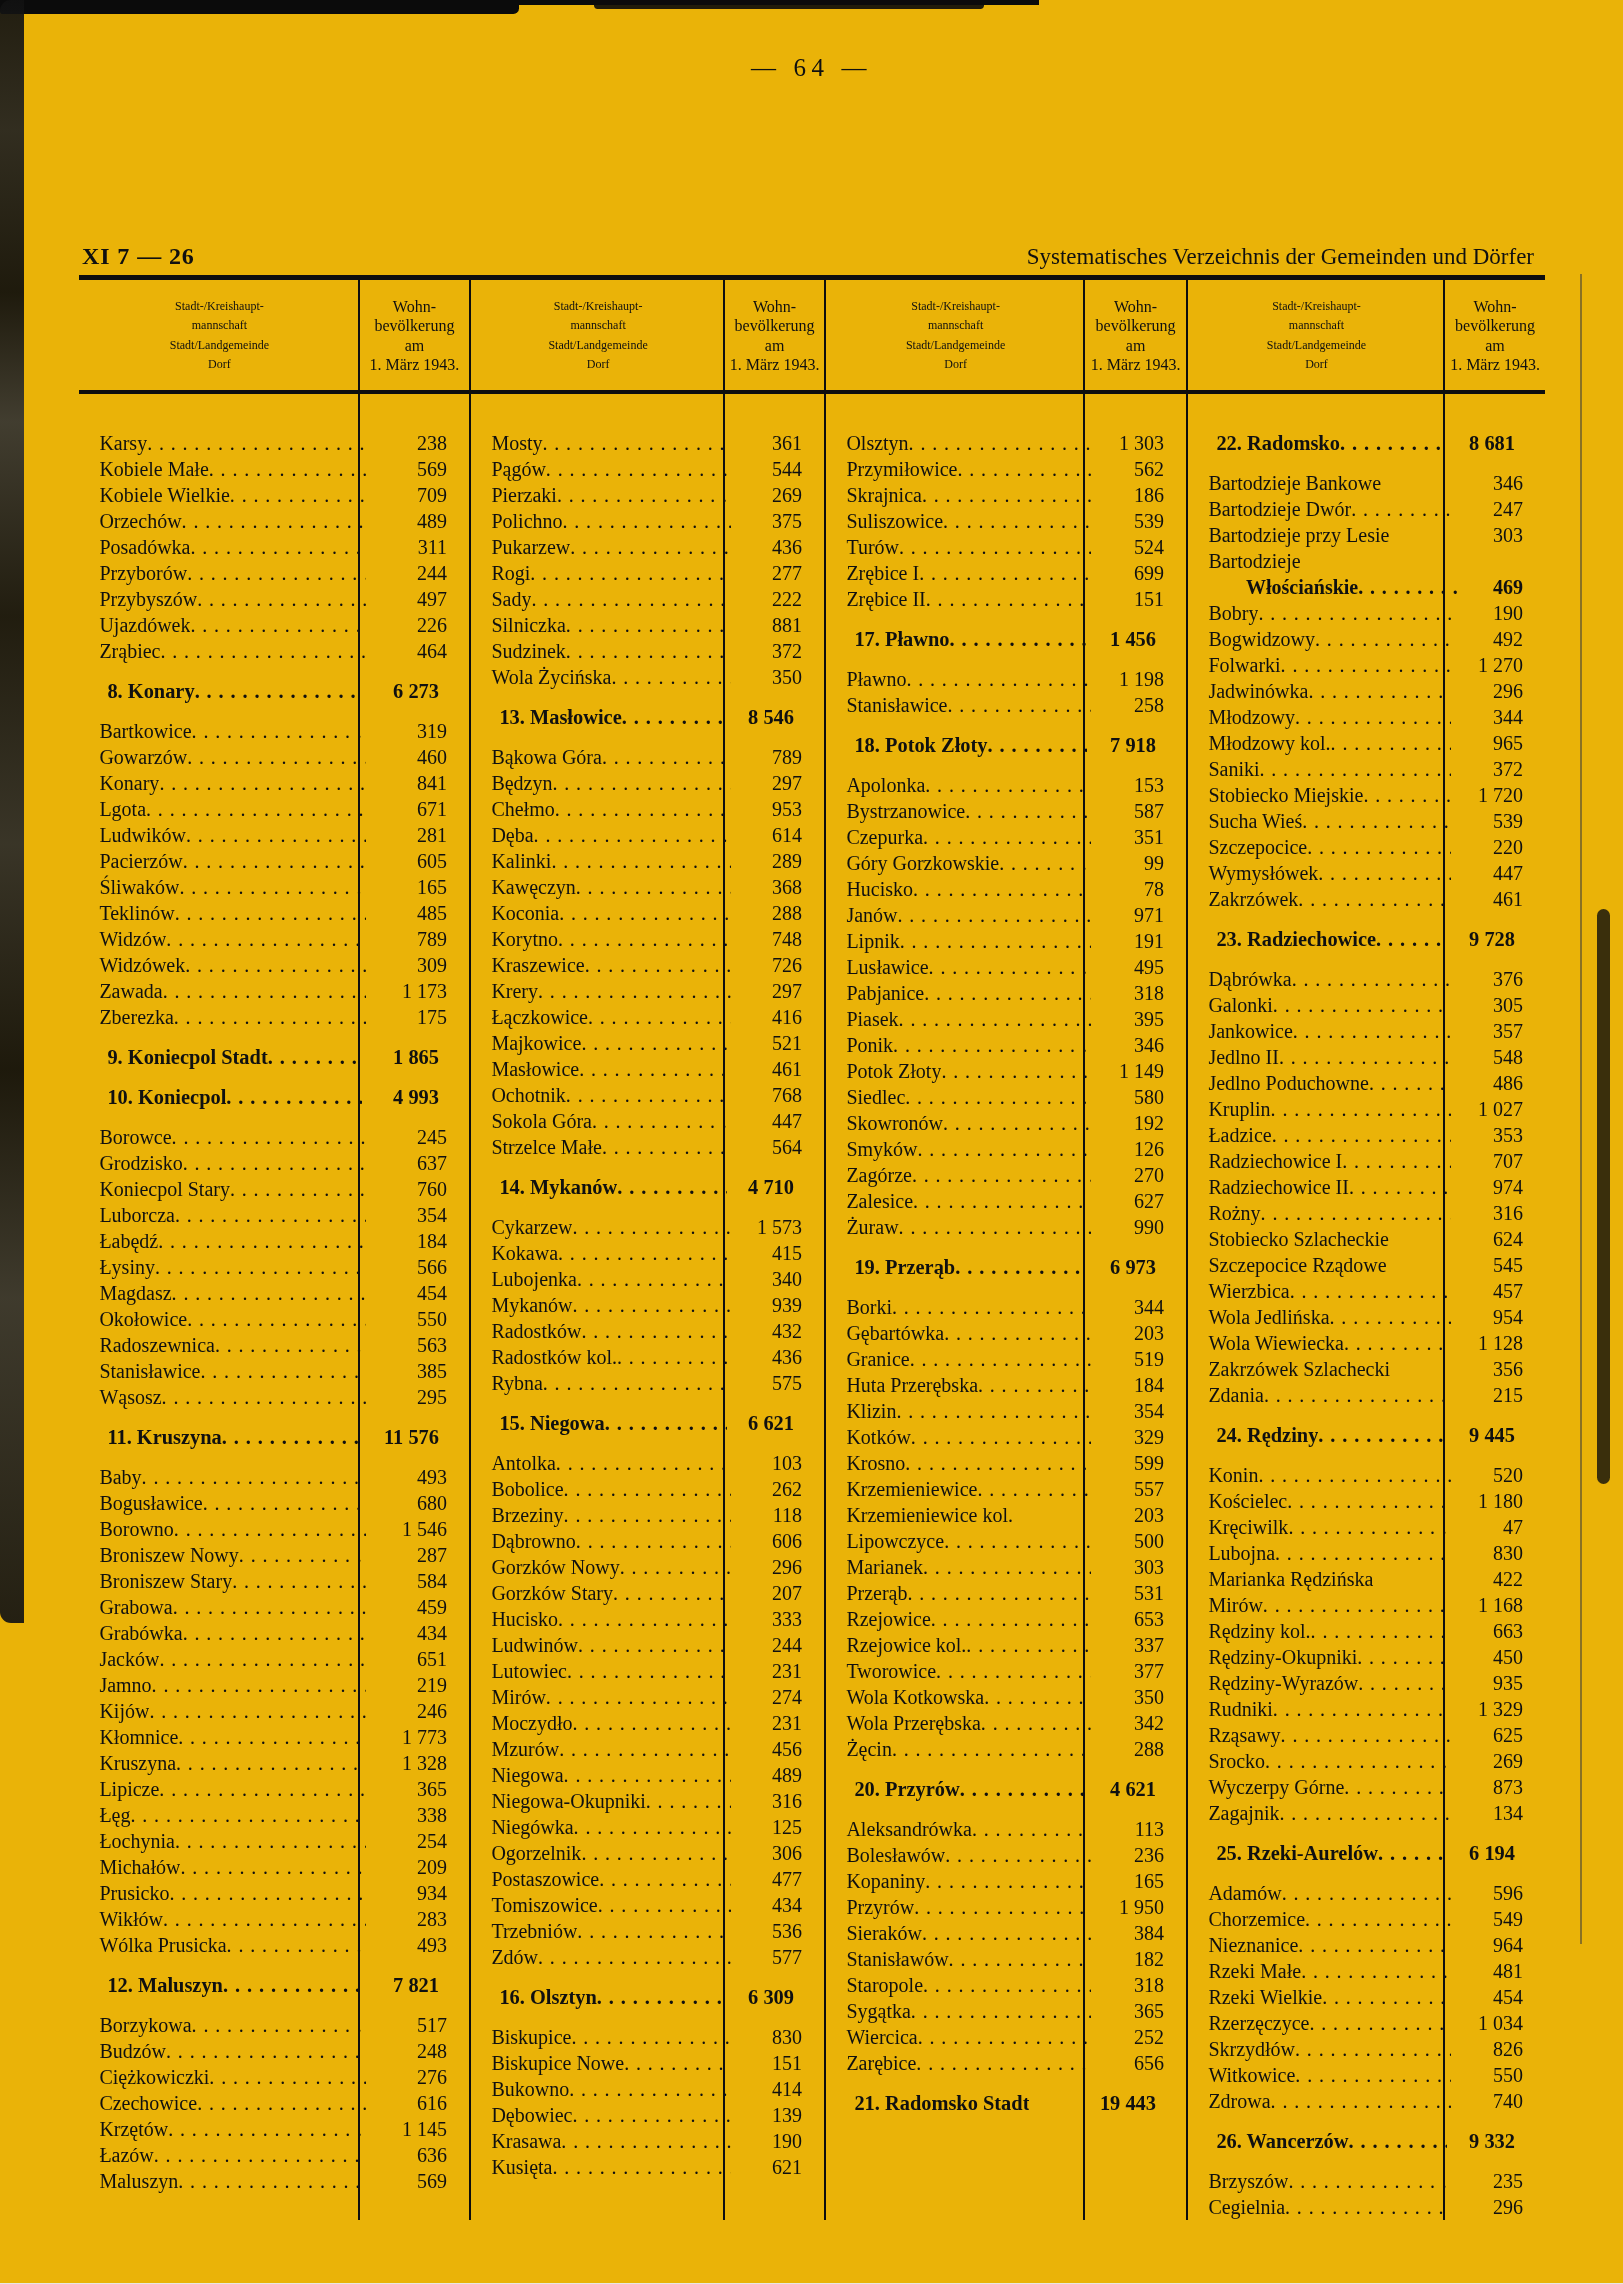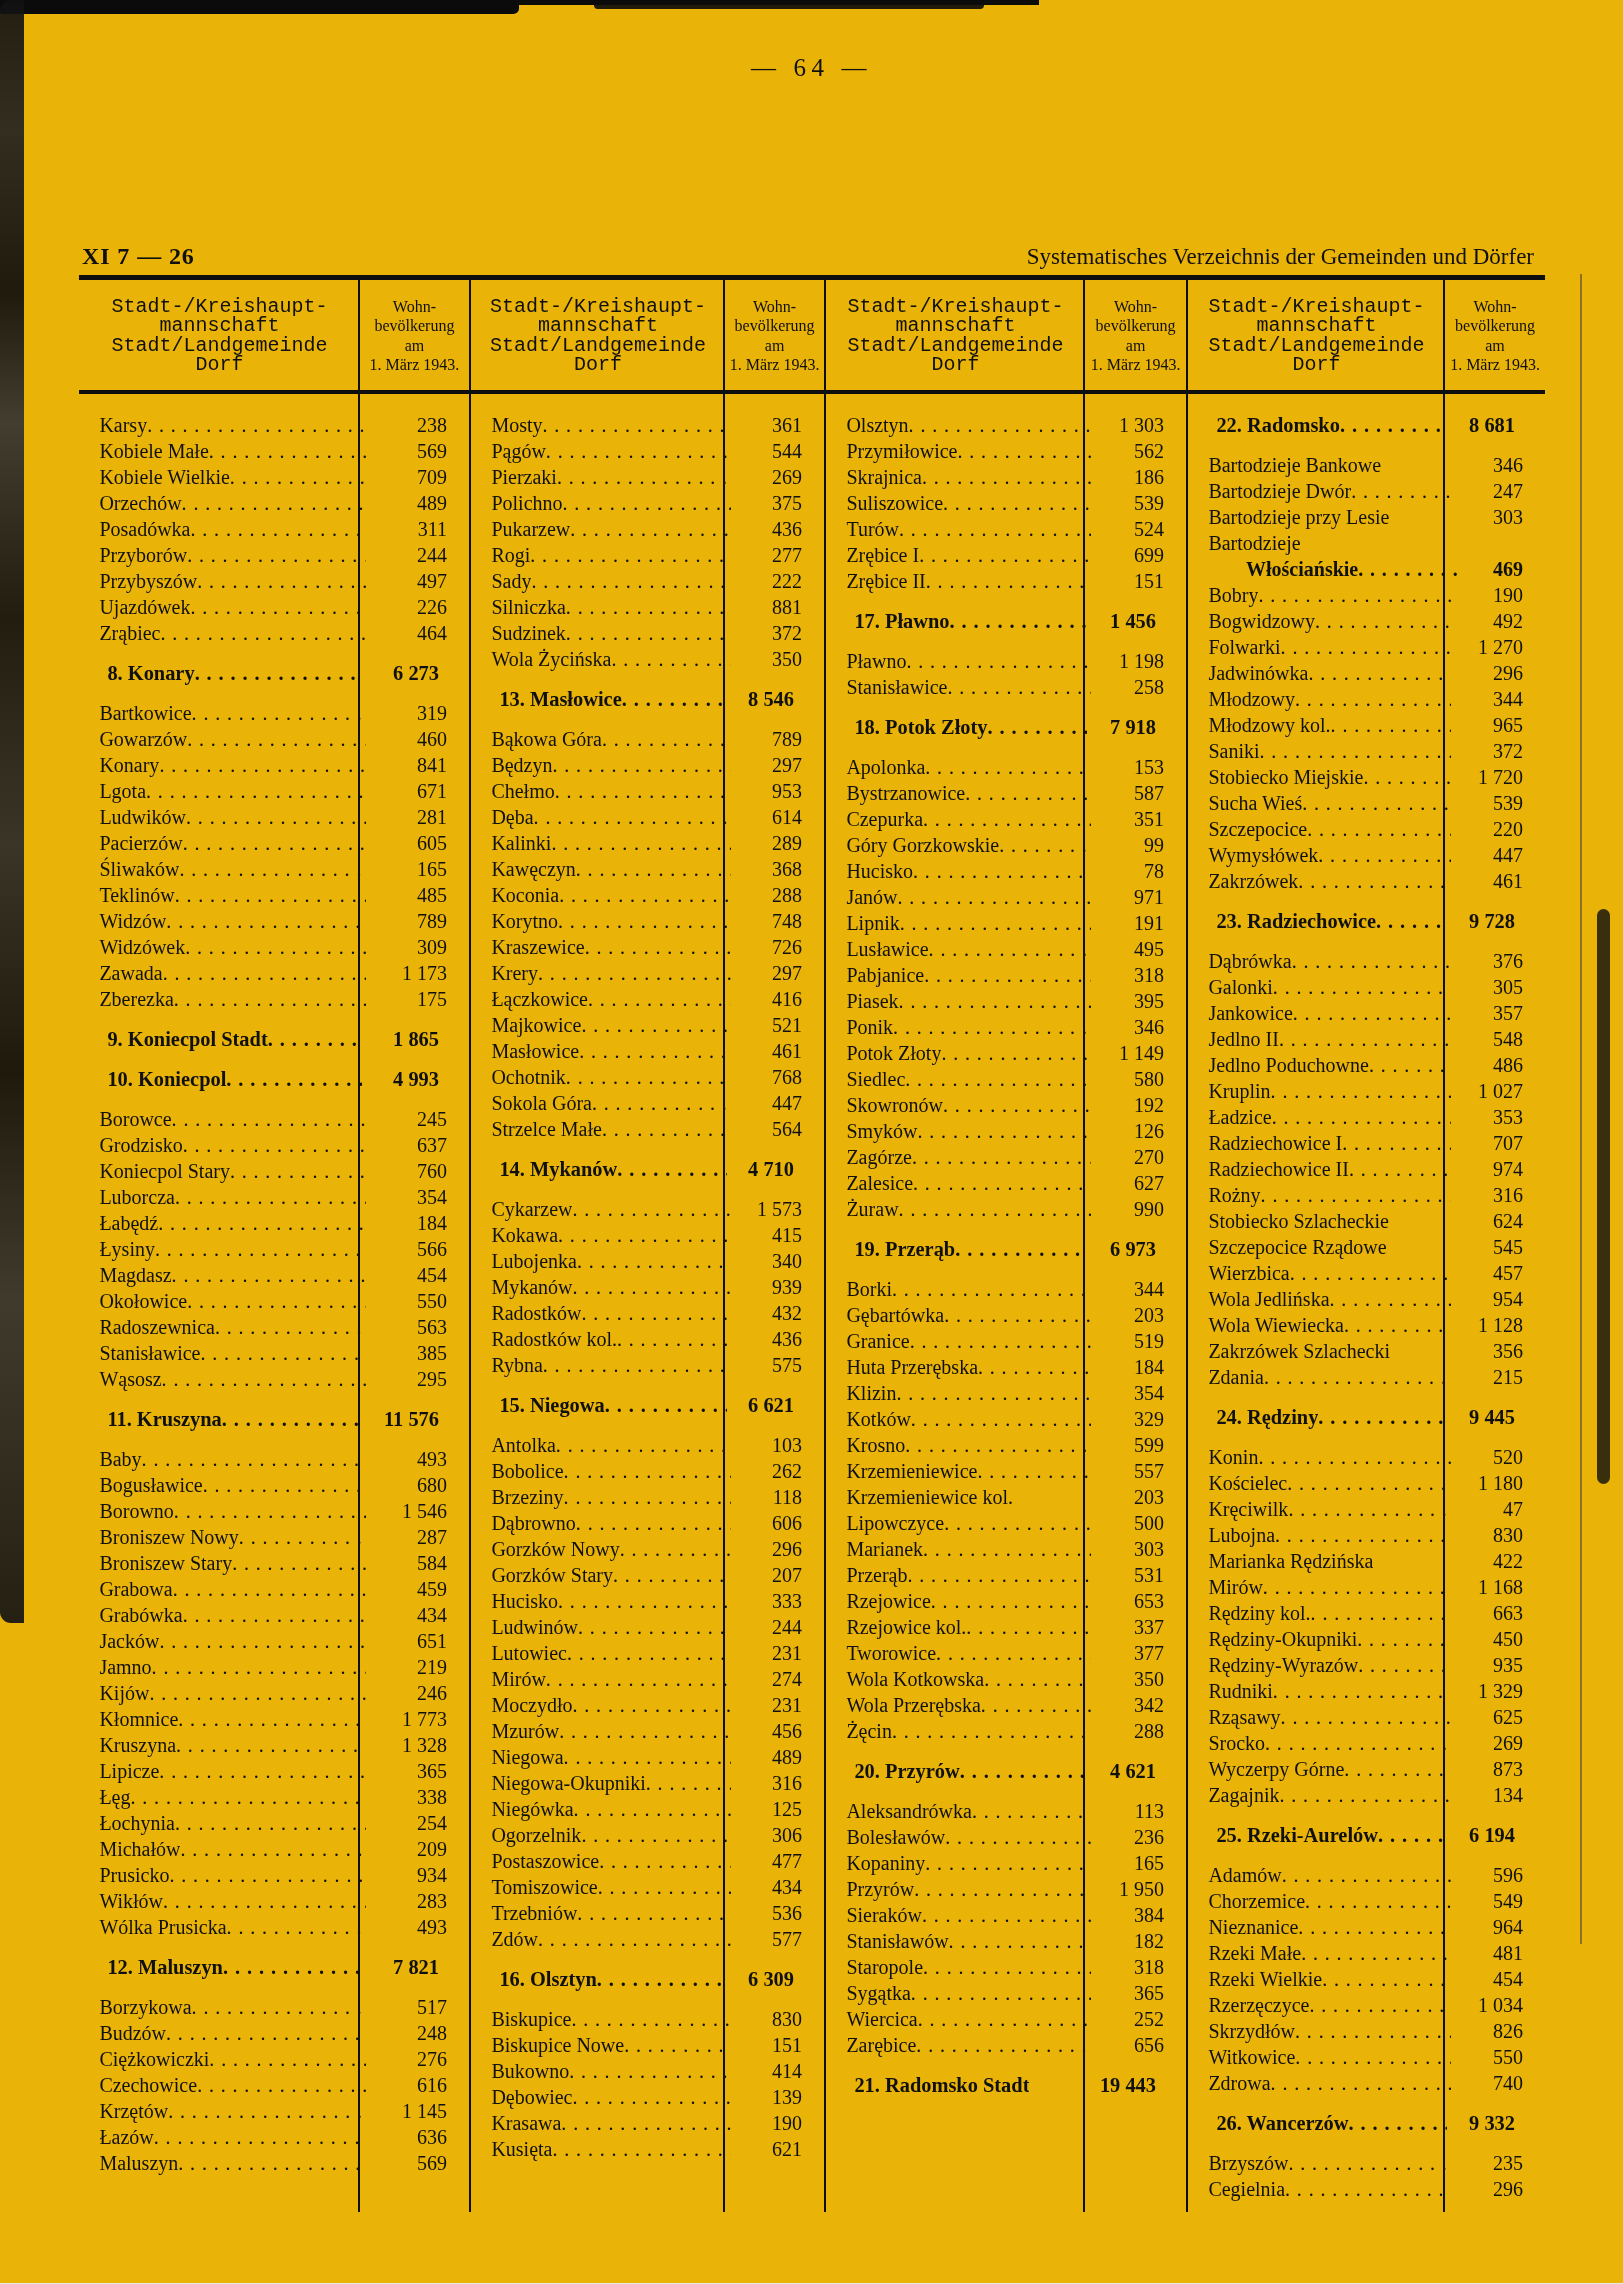--- a/index.html
+++ b/index.html
@@ -28,25 +28,25 @@
     justify-content:space-between;align-items:baseline;}
   .code{font-size:24px;font-weight:bold;letter-spacing:0.9px;margin-top:33px;}
   .subtitle{font-size:23px;}
 
   .gtable{position:absolute;top:275px;left:79px;width:1466px;}
   .thead{display:grid;grid-template-columns:390px 355px 362px 359px;
     border-top:5.6px solid #0e0e0e;border-bottom:4.6px solid #0e0e0e;}
   .hcell{position:relative;display:flex;padding:13px 0 15px 0;}
   .hcell + .hcell{border-left:2.8px solid #0e0e0e;}
   .hcell::after{content:"";position:absolute;top:0;bottom:0;right:28%;width:1.9px;background:#101010;}
-  .hname{flex:1 1 72%;text-align:center;font-size:20px;line-height:19.5px;padding-top:3.7px;font-family:Liberation Mono, monospace;}
+  .hname{flex:1 1 72%;text-align:center;font-size:12px;line-height:19.5px;padding-top:3.7px;}
   .hpop{flex:0 0 28%;text-align:center;font-size:16px;line-height:19.5px;padding-top:3.7px;}
 
   .tbody{display:grid;grid-template-columns:390px 355px 362px 359px;min-height:1818px;}
-  .paircol{position:relative;padding-top:18px;}
+  .paircol{position:relative;padding-top:36px;}
   .paircol + .paircol{border-left:2.8px solid #0e0e0e;}
   .paircol::after{content:"";position:absolute;top:0;bottom:0;right:28%;width:1.9px;background:#101010;}
   .row{display:flex;align-items:baseline;padding-left:20.4px;
     font-size:20px;line-height:26px;}
   .nm{white-space:nowrap;flex:0 1 auto;overflow:hidden;}
   .lead{flex:1 1 0;overflow:hidden;white-space:nowrap;min-width:0;}
   .lead::after{content:" . . . . . . . . . . . . . . . . . . . . . . . . . . . . . . . . . . . . . . . .";letter-spacing:0.9px;}
   .val{flex:0 0 28%;text-align:right;padding-right:22px;box-sizing:border-box;white-space:nowrap;}
   .row.group{font-weight:bold;margin:14px 8px;font-size:20.4px;}
   .paircol > .row.group:first-child{margin-top:0;}

